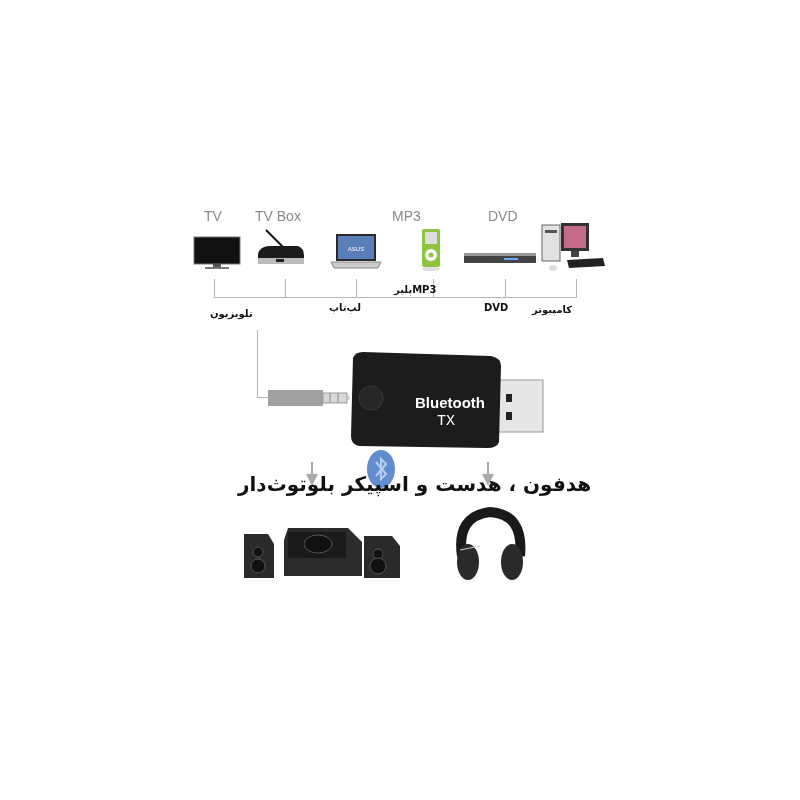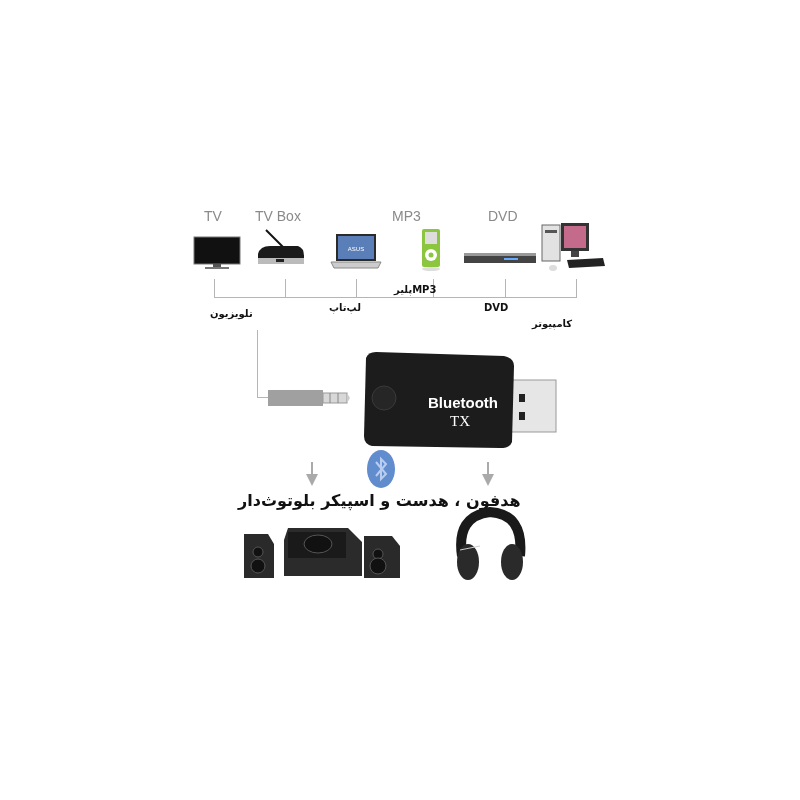--- a/index.html
+++ b/index.html
@@ -78,44 +78,44 @@
 <div class="abs line" style="left:356px;top:279px;width:1px;height:19px;"></div>
 <div class="abs line" style="left:433px;top:279px;width:1px;height:19px;"></div>
 <div class="abs line" style="left:505px;top:279px;width:1px;height:19px;"></div>
 <div class="abs line" style="left:576px;top:279px;width:1px;height:19px;"></div>
 <div class="abs line" style="left:214px;top:297px;width:363px;height:1px;"></div>
 
 <div class="abs fa-label" style="left:210px;top:308px;">تلویزیون</div>
 <div class="abs fa-label" style="left:318px;top:302px;margin-left:11px;">لپ‌تاپ</div>
 <div class="abs fa-label" style="left:394px;top:284px;">MP3پلیر</div>
 <div class="abs fa-label" style="left:484px;top:302px;direction:ltr;">DVD</div>
-<div class="abs fa-label" style="left:532px;top:318px;">کامپیوتر</div>
+<div class="abs fa-label" style="left:532px;top:304px;">کامپیوتر</div>
 
 <div class="abs line" style="left:257px;top:330px;width:1px;height:68px;"></div>
 <div class="abs line" style="left:257px;top:397px;width:12px;height:1px;"></div>
 <div class="abs" style="left:268px;top:389px;width:82px;height:18px;">
   <svg width="82" height="18">
       <rect x="0" y="1" width="55" height="16" fill="#a0a0a0"></rect>
       <rect x="55" y="4" width="24" height="10" fill="#d8d8d8" stroke="#999"></rect>
       <line x1="62" y1="4" x2="62" y2="14" stroke="#888"></line>
       <line x1="70" y1="4" x2="70" y2="14" stroke="#888"></line>
       <path d="M79 4 L82 9 L79 14Z" fill="#ccc"></path>
     </svg>
 </div>
 
-<div class="abs" style="left:362px;top:350px;width:196px;height:100px;">
+<div class="abs" style="left:349px;top:350px;width:196px;height:100px;">
   <svg width="196" height="100" style="position:absolute;left:0;top:0;">
     <rect x="142" y="30" width="52" height="52" fill="#e6e6e6" stroke="#999"></rect>
     <rect x="157" y="44" width="6" height="8" fill="#222"></rect>
       <rect x="157" y="62" width="6" height="8" fill="#222"></rect>
     <path d="M4 8 Q6 2 14 2 L142 6 Q152 8 152 16 L150 92 Q148 98 138 98 L10 96 Q2 94 2 86Z" fill="#1c1c1c"></path>
     <circle cx="22" cy="48" r="12" fill="#262626" stroke="#3a3a3a"></circle>
   </svg>
   <div class="abs" style="left:66px;top:44px;color:#fff;font-size:15px;font-weight:bold;font-family:'Liberation Sans',sans-serif;">Bluetooth</div>
-  <div class="abs" style="left:88px;top:63px;color:#fff;font-size:15px;font-family:Liberation Serif, serif;">TX</div>
+  <div class="abs" style="left:88px;top:63px;color:#fff;font-size:15px;font-family:Liberation Mono, monospace;">TX</div>
 </div>
 
 <div class="abs" style="left:366px;top:449px;width:30px;height:40px;">
   <svg width="30" height="40">
       <ellipse cx="15" cy="20" rx="14" ry="19" fill="#3a6fc2" opacity="0.8"></ellipse>
       <path d="M10 13 L20 25 L15 30 L15 10 L20 15 L10 27" stroke="#b9cdee" stroke-width="2" fill="none"></path>
     </svg>
 </div>
 
 <div class="abs" style="left:306px;top:462px;width:12px;height:24px;">
@@ -124,21 +124,21 @@
       <path d="M0 12 L12 12 L6 24Z" fill="#aaa"></path>
     </svg>
 </div>
 <div class="abs" style="left:482px;top:462px;width:12px;height:24px;">
   <svg width="12" height="24">
       <line x1="6" y1="0" x2="6" y2="16" stroke="#aaa" stroke-width="2"></line>
       <path d="M0 12 L12 12 L6 24Z" fill="#aaa"></path>
     </svg>
 </div>
 
-<div class="abs fa-label" style="left:238px;top:491px;font-size:16px;">هدفون ، هدست و اسپیکر بلوتوث‌دار</div>
+<div class="abs fa-label" style="left:238px;top:472px;font-size:20px;">هدفون ، هدست و اسپیکر بلوتوث‌دار</div>
 
 <div class="abs" style="left:240px;top:520px;width:170px;height:62px;">
   <svg width="170" height="62">
     <path d="M4 14 L28 14 L34 24 L34 58 L4 58Z" fill="#2a2a2a"></path>
       <circle cx="18" cy="32" r="5" fill="#111" stroke="#555"></circle>
       <circle cx="18" cy="46" r="7" fill="#111" stroke="#555"></circle>
     <path d="M48 8 L108 8 L122 22 L122 56 L44 56 L44 20Z" fill="#2b2b2b"></path>
       <rect x="48" y="12" width="58" height="26" fill="#1a1a1a"></rect>
       <ellipse cx="78" cy="24" rx="14" ry="9" fill="#111" stroke="#555"></ellipse>
     <path d="M124 16 L152 16 L160 26 L160 58 L124 58Z" fill="#2a2a2a"></path>

